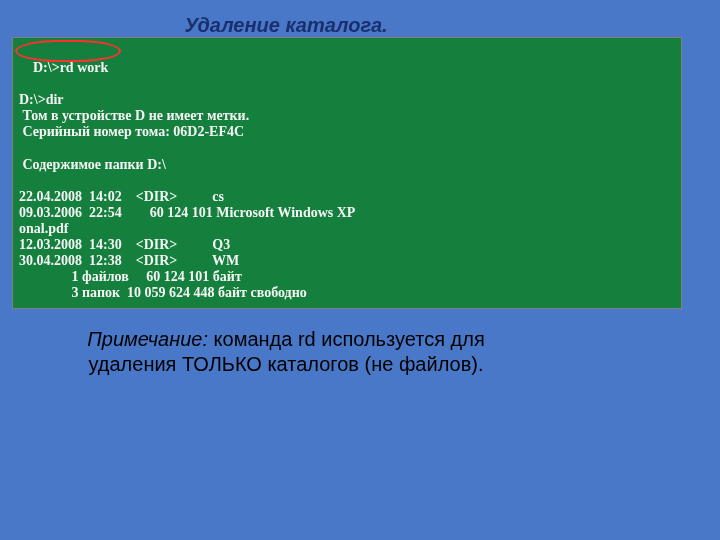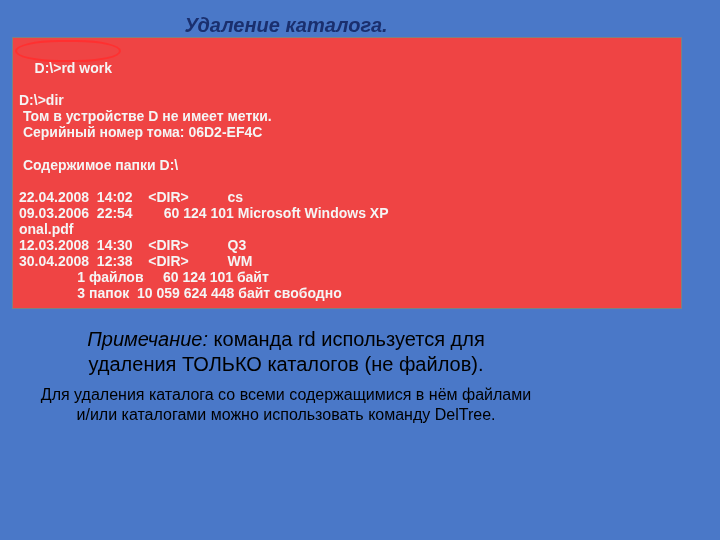--- a/index.html
+++ b/index.html
@@ -33,23 +33,23 @@
     margin: 10px 40px 6px;
     line-height: 1.3;
   }
   .fmt-line {
     text-align: center;
     font-size: 18px;
     font-style: italic;
     margin-bottom: 10px;
   }
   .terminal {
-    background: #ef4444;
+    background: #15803d;
     color: #f5f5f5;
-    font-family: Liberation Sans, sans-serif;
+    font-family: Liberation Serif, serif;
     font-size: 14px;
     font-weight: bold;
     white-space: pre;
     width: 670px;
     margin: 0 0 0 12px;
     padding: 6px 6px 6px 6px;
     line-height: 1.15;
     box-sizing: border-box;
     position: relative;
     border: 1px solid #808080;
@@ -102,15 +102,14 @@
 <span>onal.pdf</span>
 <span>12.03.2008  14:30    &lt;DIR&gt;          Q3</span>
 <span>30.04.2008  12:38    &lt;DIR&gt;          WM</span>
 <span>               1 файлов     60 124 101 байт</span>
 <span>               3 папок  10 059 624 448 байт свободно</span></div>
 
   <div class="note">
     <span class="lead">Примечание:</span><span> команда rd используется для удаления ТОЛЬКО каталогов (не файлов).</span>
   </div>
 
-  <div class="note2">Для удаления каталога со всеми содержащимися в нём файлами и/или каталогами можно использовать команду DelTree.</div>
 
 </div>
 
 </body></html>

